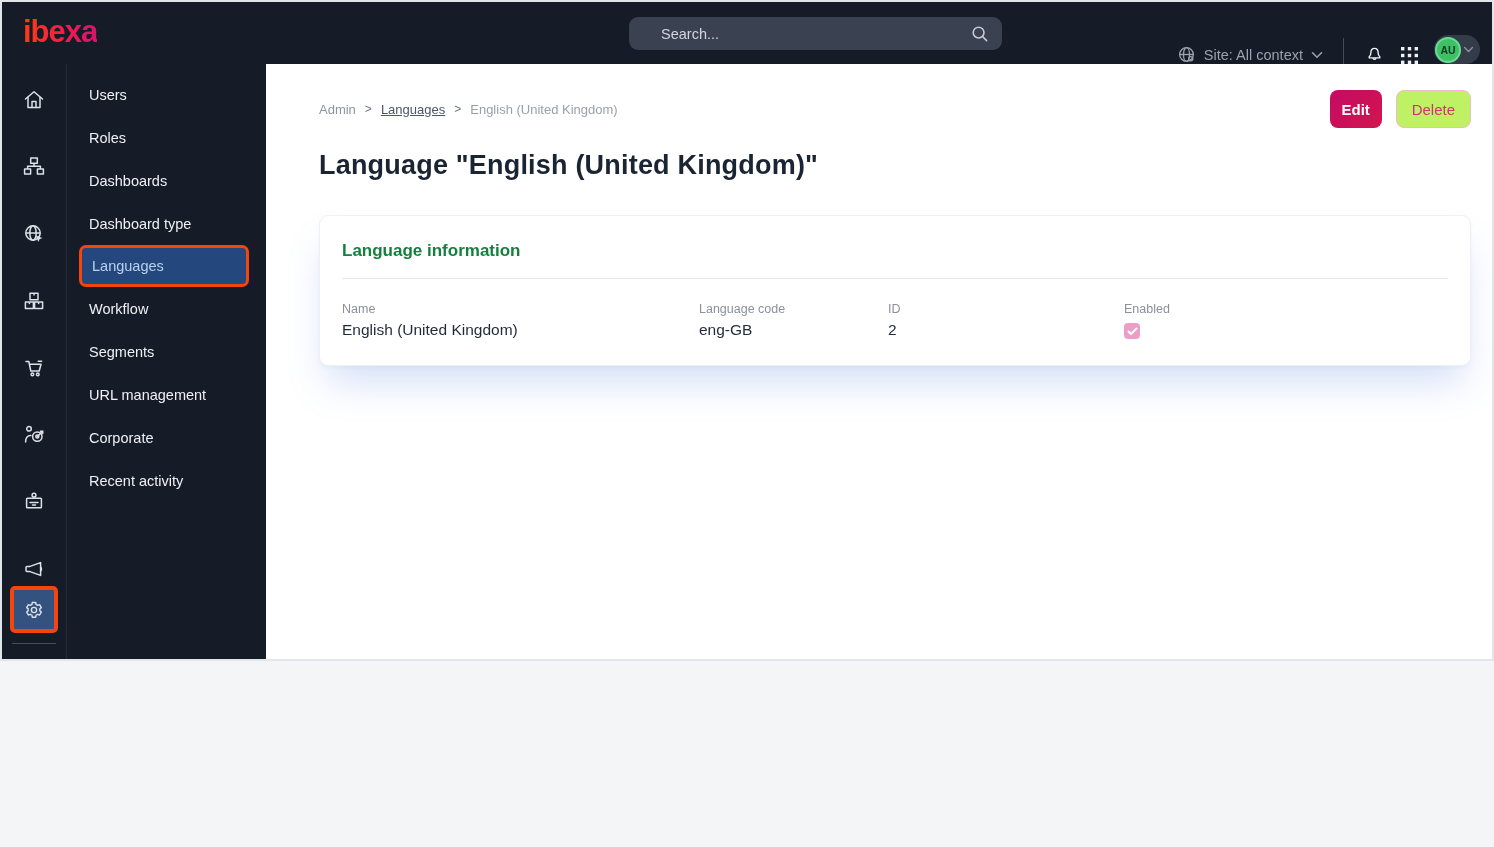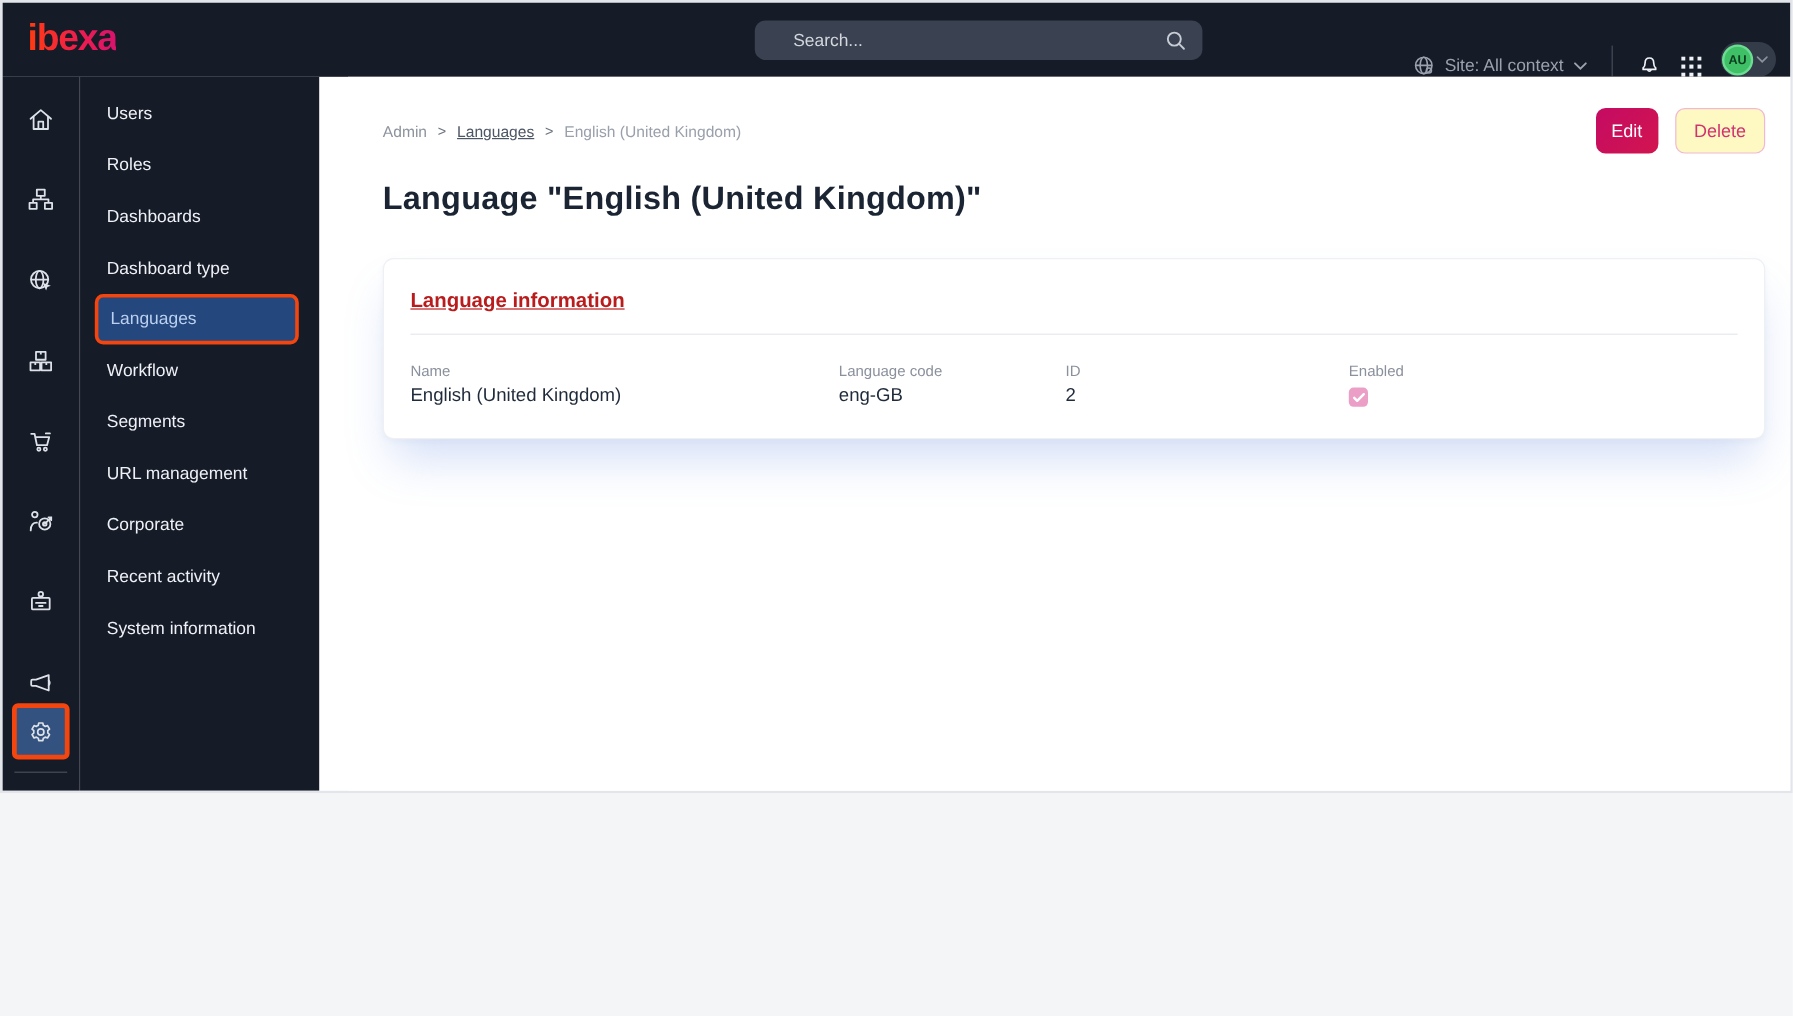--- a/index.html
+++ b/index.html
@@ -85,37 +85,37 @@
   .breadcrumb { font-size: 13px; color: #9aa0ab; display: flex; align-items: center; gap: 9px; }
   .crumb-root { color: #8d939e; }
   .crumb-link { color: #4d5665; text-decoration: underline; cursor: pointer; }
   .crumb-sep { color: #6d747f; font-size: 12px; }
   .crumb-current { color: #9aa0ab; }
   .header-actions { display: flex; gap: 14px; }
   .btn { font-family: "Liberation Sans", sans-serif; font-size: 15px; border-radius: 8px; cursor: pointer; }
   .btn-primary {
     background: linear-gradient(135deg, #c40b63 0%, #d2154f 100%);
     color: #ffffff; border: none; padding: 9px 17px; width: 52px; height: 38px;
-    display: flex; align-items: center; justify-content: center;
+    display: flex; align-items: center; justify-content: center; font-weight: bold;
   }
   .btn-outline {
-    background: #fef9c3; color: #d2336f; border: 1px solid #f0b9d2;
+    background: #bef264; color: #d2336f; border: 1px solid #f0b9d2;
     padding: 9px 15px; height: 38px; display: flex; align-items: center; justify-content: center;
   }
   .page-title {
     margin-top: 22px; font-size: 27px; font-weight: 700; color: #1a2433;
     letter-spacing: 0.2px;
   }
   
   .card {
     margin-top: 34px; background: #ffffff; border: 1px solid #eef0f4;
     border-radius: 9px; padding: 0 22px;
     box-shadow: 0 24px 38px -8px rgba(100, 140, 225, 0.28), 0 2px 4px rgba(120,140,180,0.06);
   }
-  .card-title { font-size: 17px; font-weight: 700; color: #b91c1c; padding: 25px 0 17px; text-decoration: underline; }
+  .card-title { font-size: 17px; font-weight: 700; color: #15803d; padding: 25px 0 17px; }
   .card-divider { border-bottom: 1px solid #e6e8ec; }
   .card-fields { display: flex; padding: 23px 0 26px; }
   .field { display: flex; flex-direction: column; gap: 5px; }
   .field-name { width: 357px; }
   .field-code { width: 189px; }
   .field-id { width: 236px; }
   .field-label { font-size: 12.5px; color: #8a909c; }
   .field-value { font-size: 15.5px; color: #1f2a3a; }
   .checkbox {
     width: 16px; height: 16px; border-radius: 4px; background: #ec9fc6;
@@ -319,23 +319,20 @@
         <span>Segments</span>
       </div>
     <div class="menu-item">
         <span>URL management</span>
       </div>
     <div class="menu-item">
         <span>Corporate</span>
       </div>
     <div class="menu-item">
         <span>Recent activity</span>
-      </div>
-    <div class="menu-item">
-        <span>System information</span>
       </div>
   </div>
 
   <div class="main">
     <div class="main-header">
       <div class="breadcrumb">
         <span class="crumb-root">Admin</span>
         <span class="crumb-sep">&gt;</span>
         <span class="crumb-link">Languages</span>
         <span class="crumb-sep">&gt;</span>

